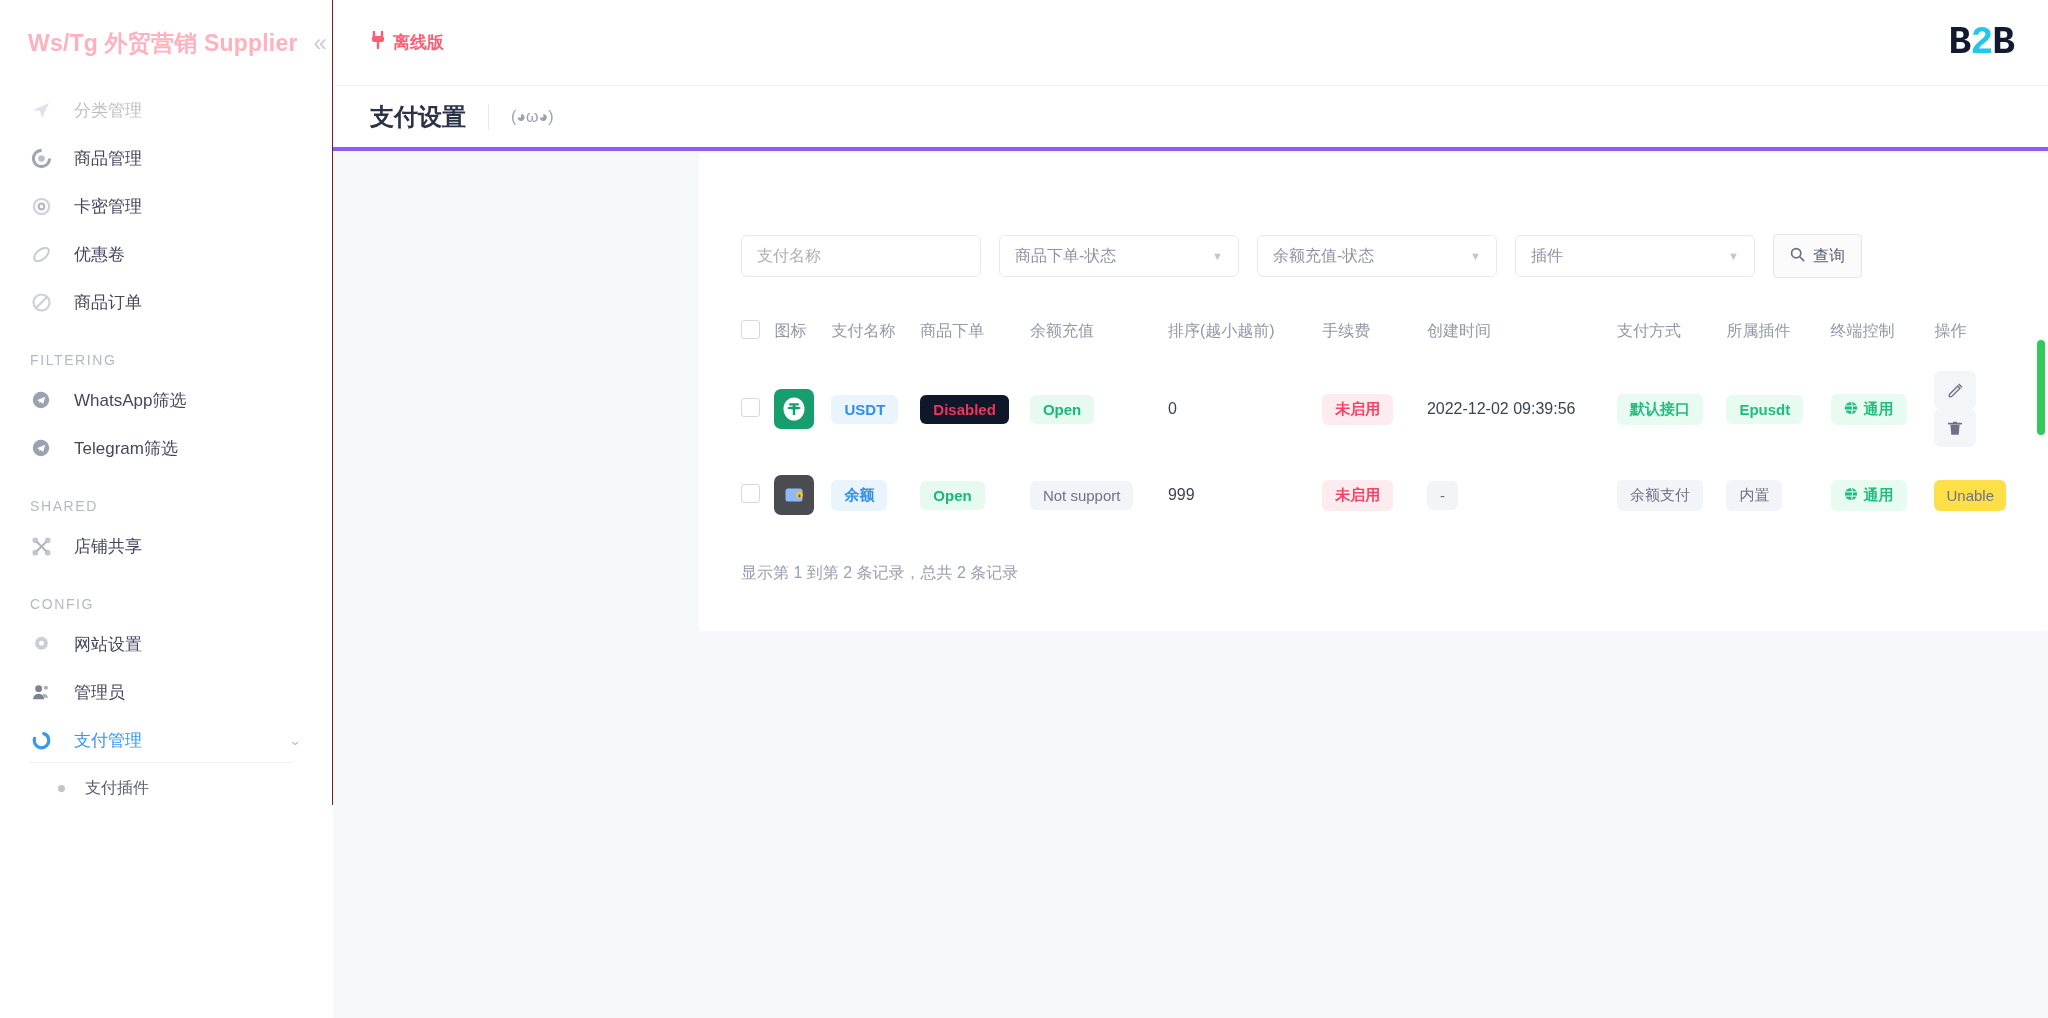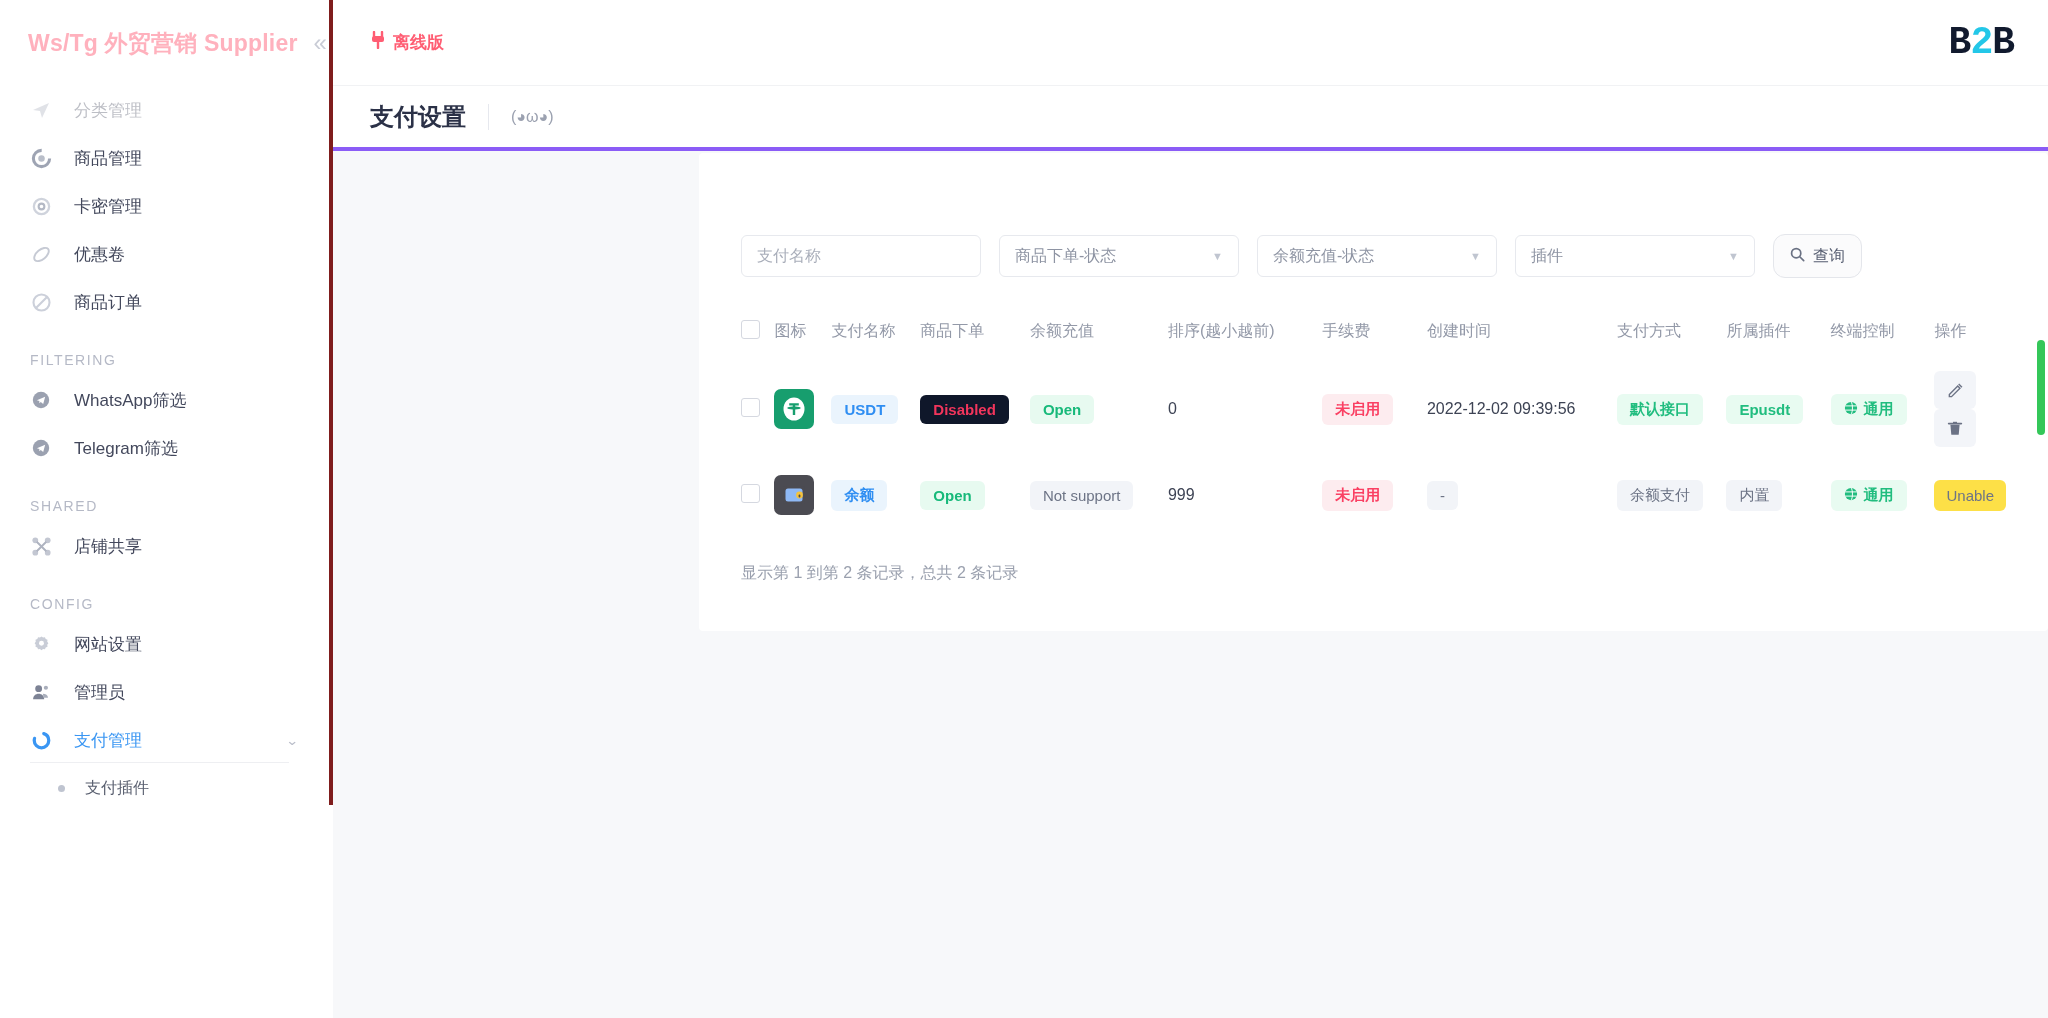--- a/index.html
+++ b/index.html
@@ -8,21 +8,21 @@
     font-family: "Liberation Sans", "DejaVu Sans", sans-serif;
     background: #ffffff;
     overflow: hidden;
   }
   body { display: flex; }
 
   
   #sidebar {
     width: 333px; height: 805px; flex: 0 0 333px;
     background: #ffffff;
-    border-right: 4px solid #7f1d1d;
+    border-right: 1px solid #7f1d1d;
     position: relative;
     overflow: hidden;
   }
   #brand-bar {
     height: 86px;
     display: flex; align-items: center;
     padding: 0 26px 0 28px;
     gap: 16px;
   }
   #brand-title {
@@ -144,21 +144,21 @@
     height: 42px; border: 1px solid #e7e9ee; border-radius: 6px;
     background: #fff; display: flex; align-items: center;
     padding: 0 15px; font-size: 16px; color: #9ba1b0;
     cursor: pointer; position: relative;
   }
   .fld.inp { width: 240px; color: #a9aeba; }
   .fld.sel { width: 240px; justify-content: space-between; color: #8e94a3; }
   .caret { color: #c0c5d0; font-size: 11px; }
   .searchbtn {
     height: 44px; padding: 0 16px; border: 1px solid #e4e6eb;
-    background: #fbfbfc; border-radius: 12px;
+    background: #fbfbfc; border-radius: 4px;
     display: inline-flex; align-items: center; gap: 8px;
     font-size: 16px; color: #596073; cursor: pointer;
     font-family: inherit;
   }
 
   table { width: 100%; border-collapse: collapse; margin-top: 28px; }
   th {
     text-align: left; font-size: 16px; font-weight: normal;
     color: #9399a8; padding: 14px 0; vertical-align: middle;
     white-space: nowrap;

